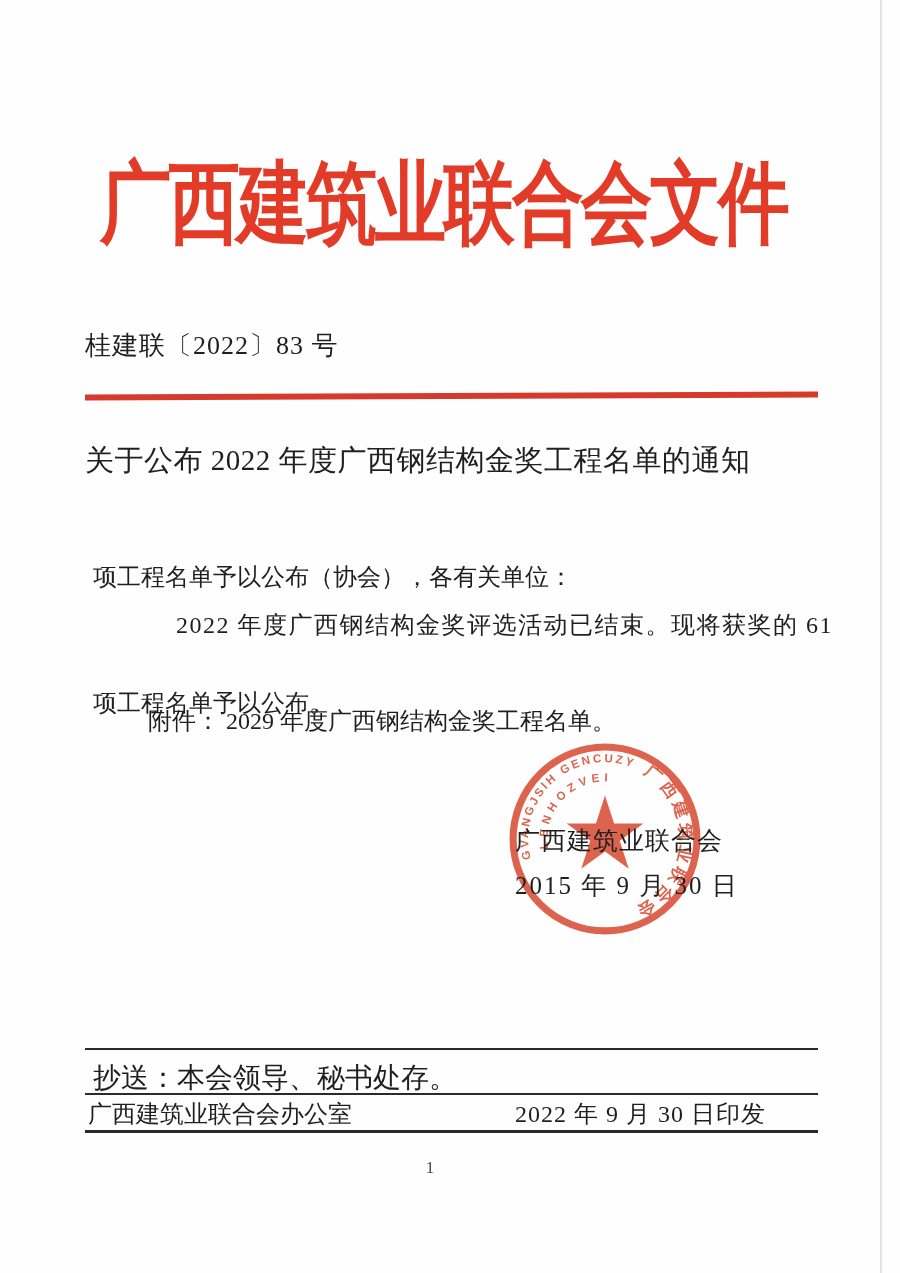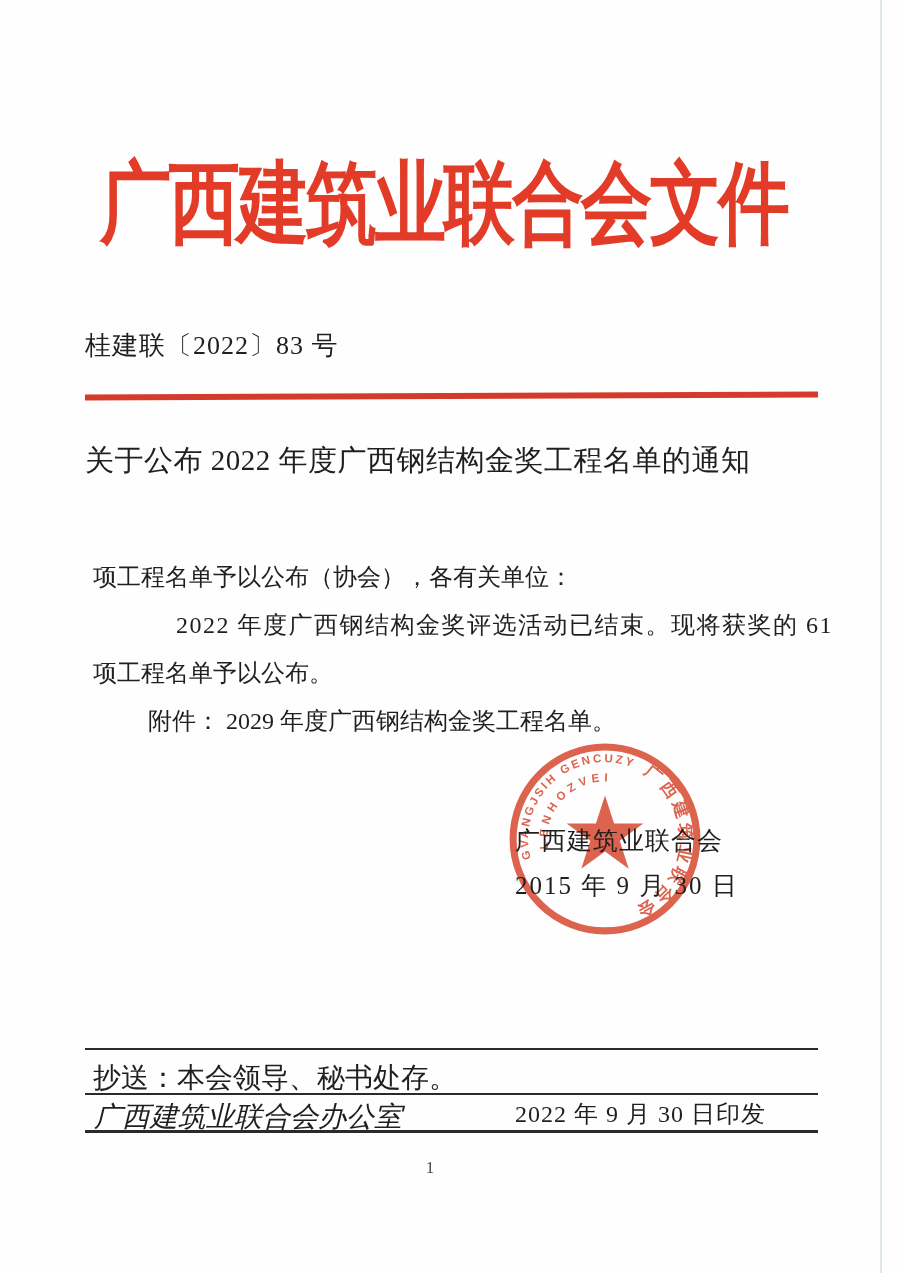--- a/index.html
+++ b/index.html
@@ -36,21 +36,21 @@
     transform:rotate(-0.25deg);
   }
   .notice-title{
     left:85px; top:441px; width:700px;
     text-align:left; font-size:29px; font-weight:normal;
     letter-spacing:0.5px;
   }
   .body-text{font-size:24px; line-height:30px; white-space:nowrap;}
   .salutation{left:93px; top:562px;}
   .para-line1{left:156px; top:610px; letter-spacing:1.5px;margin-left:20px;}
-  .para-line2{left:93px; top:658px;}
+  .para-line2{left:93px; top:688px;}
   .attachment{left:148px; top:706px;}
 
   .signature-org{
     left:515px; top:824px; font-size:25px; letter-spacing:1px; z-index:3;
   }
   .signature-date{
     left:515px; top:869px; font-size:25px; letter-spacing:2px; z-index:3;
   }
 
   .seal{
@@ -65,21 +65,21 @@
   }
   .seal .latin{font-size:11.5px;letter-spacing:2.5px;}
   .seal .latin-inner{font-size:11.5px;letter-spacing:4.5px;}
   .seal .cn{font-size:17px;letter-spacing:4px;font-family:"Liberation Serif","DejaVu Serif",serif;}
 
   .footer-line{left:85px; width:733px; height:2px; background:#2a2a2a;}
   .fl-1{top:1048px;}
   .fl-2{top:1093px;}
   .fl-3{top:1130px; height:3px;}
   .cc-line{left:93px; top:1059px; font-size:28px;}
-  .issuer{left:94px; top:1098px; font-size:28px;font-style:italic;}
+  .issuer{left:88px; top:1098px; font-size:24px;}
   .issue-date{left:515px; top:1098px; font-size:24px; letter-spacing:1px;}
 
   .page-number{
     left:380px; top:1158px; width:100px;
     text-align:center; font-size:17px; color:#4a4a4a;
   }
   .scan-line{
     left:880px; top:0; width:2px; height:1273px;
     background:#dde6ea;
   }

